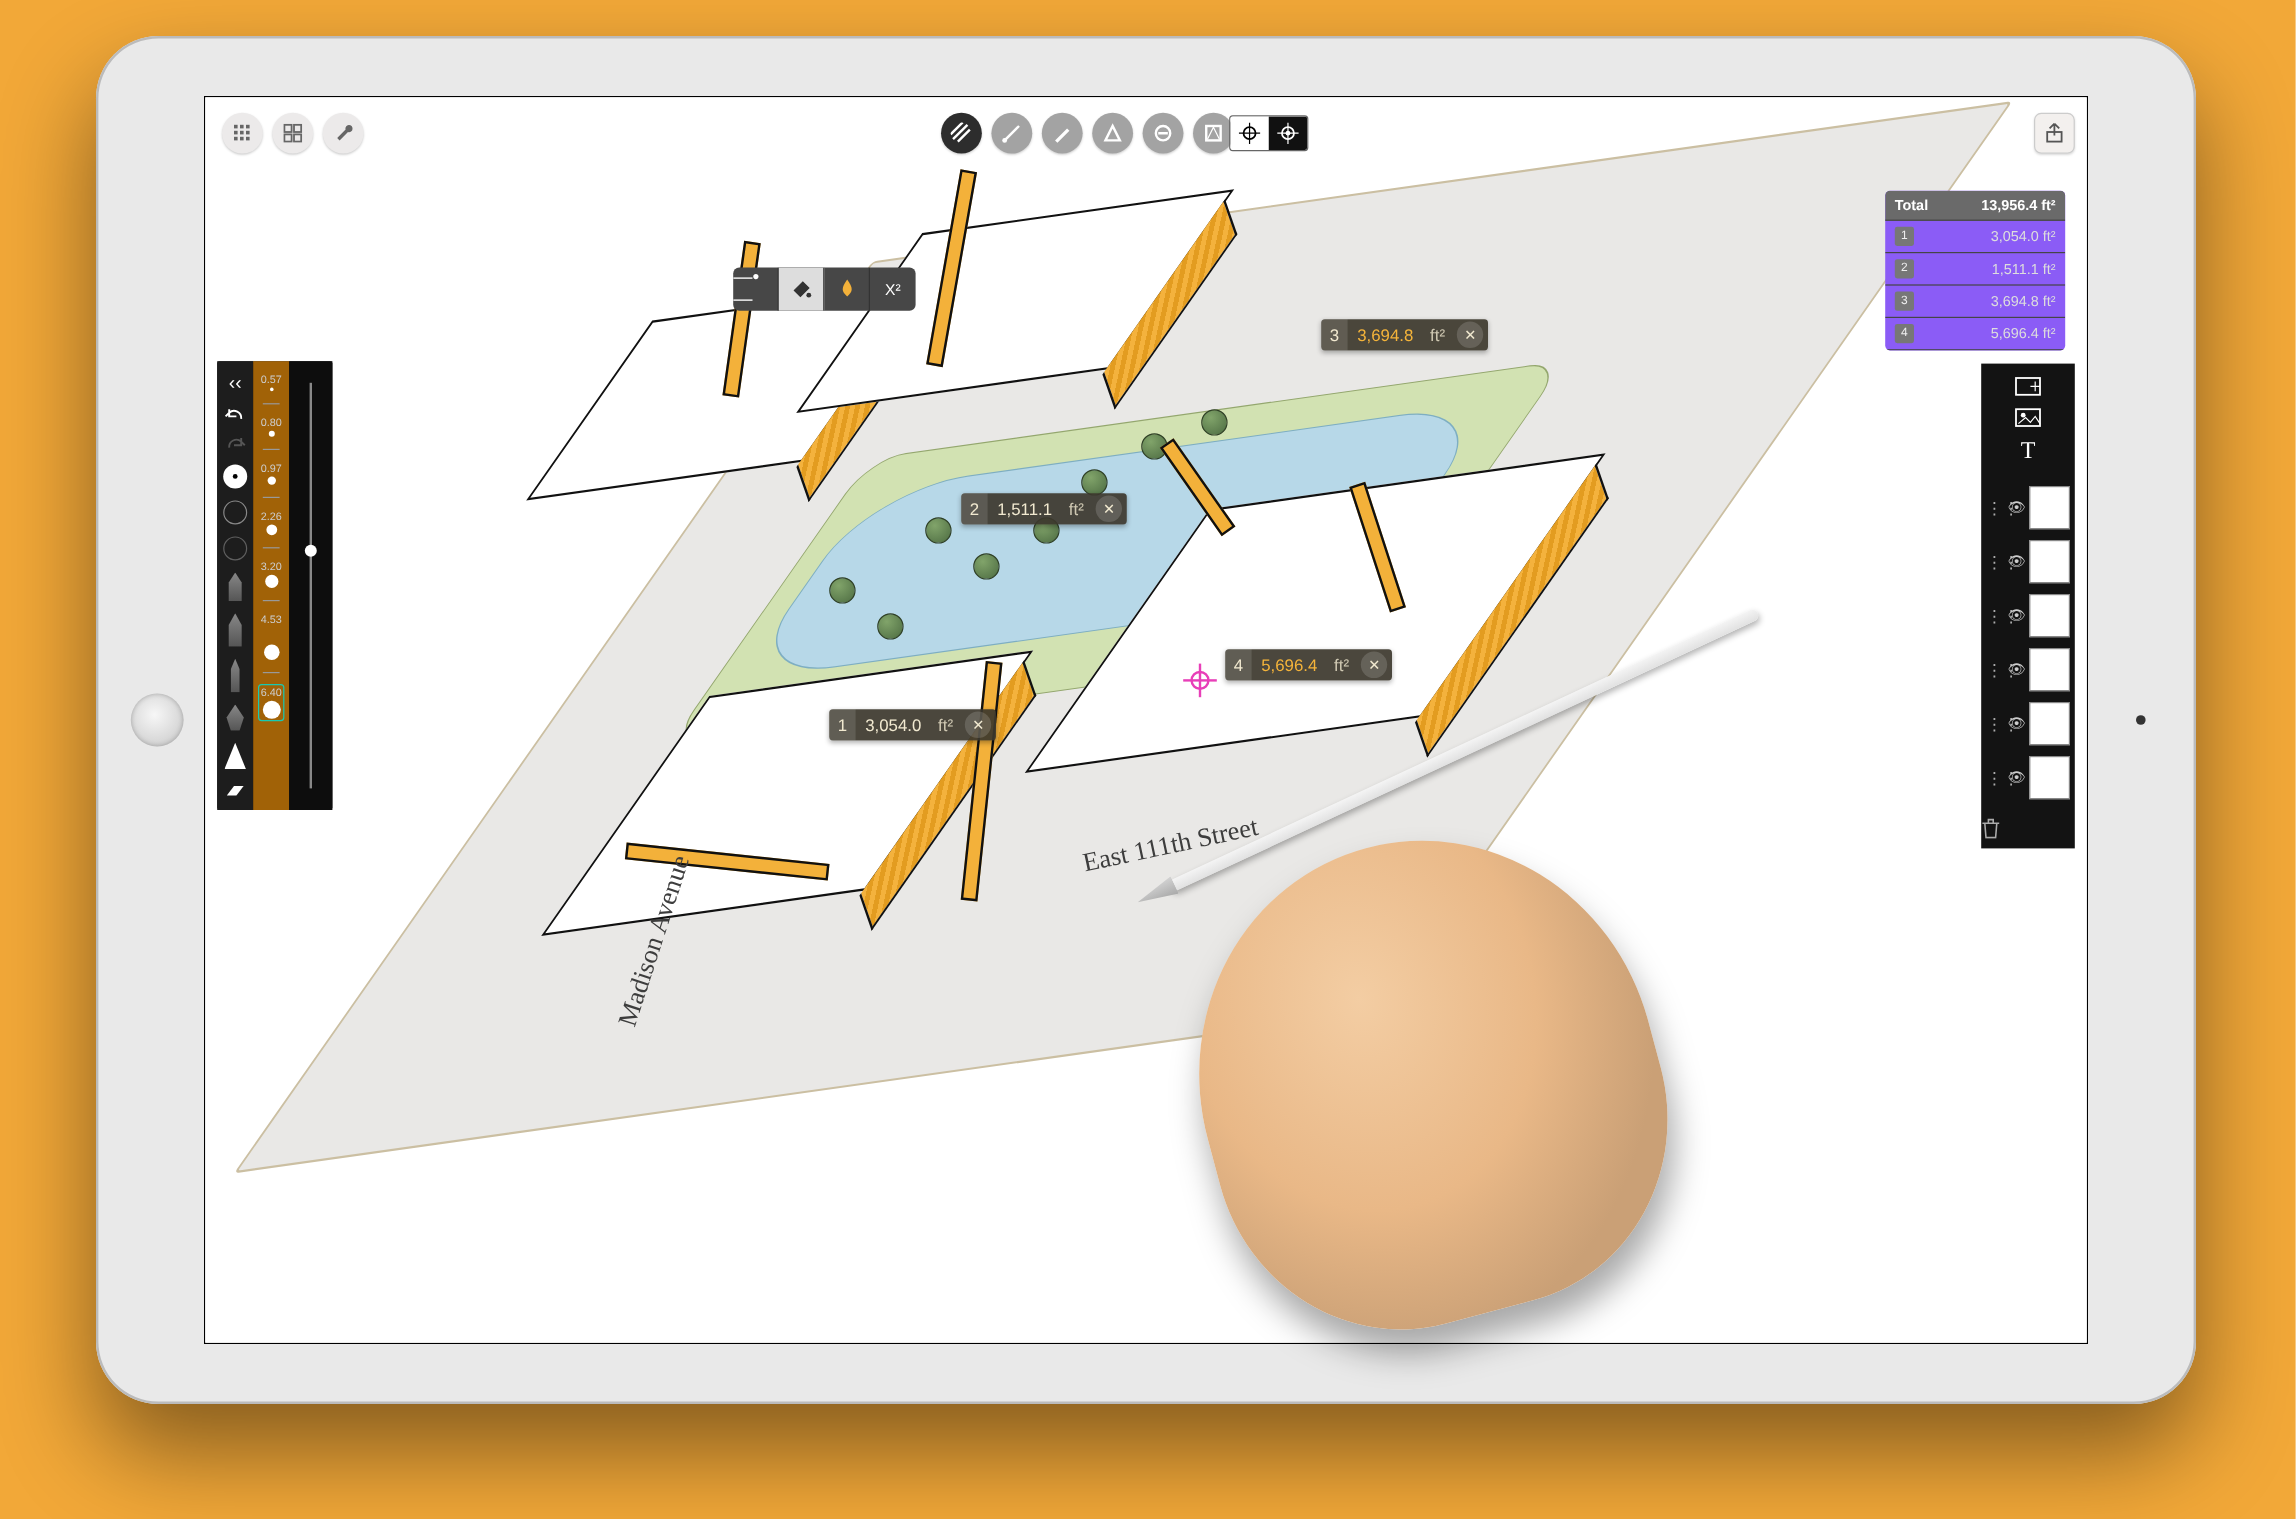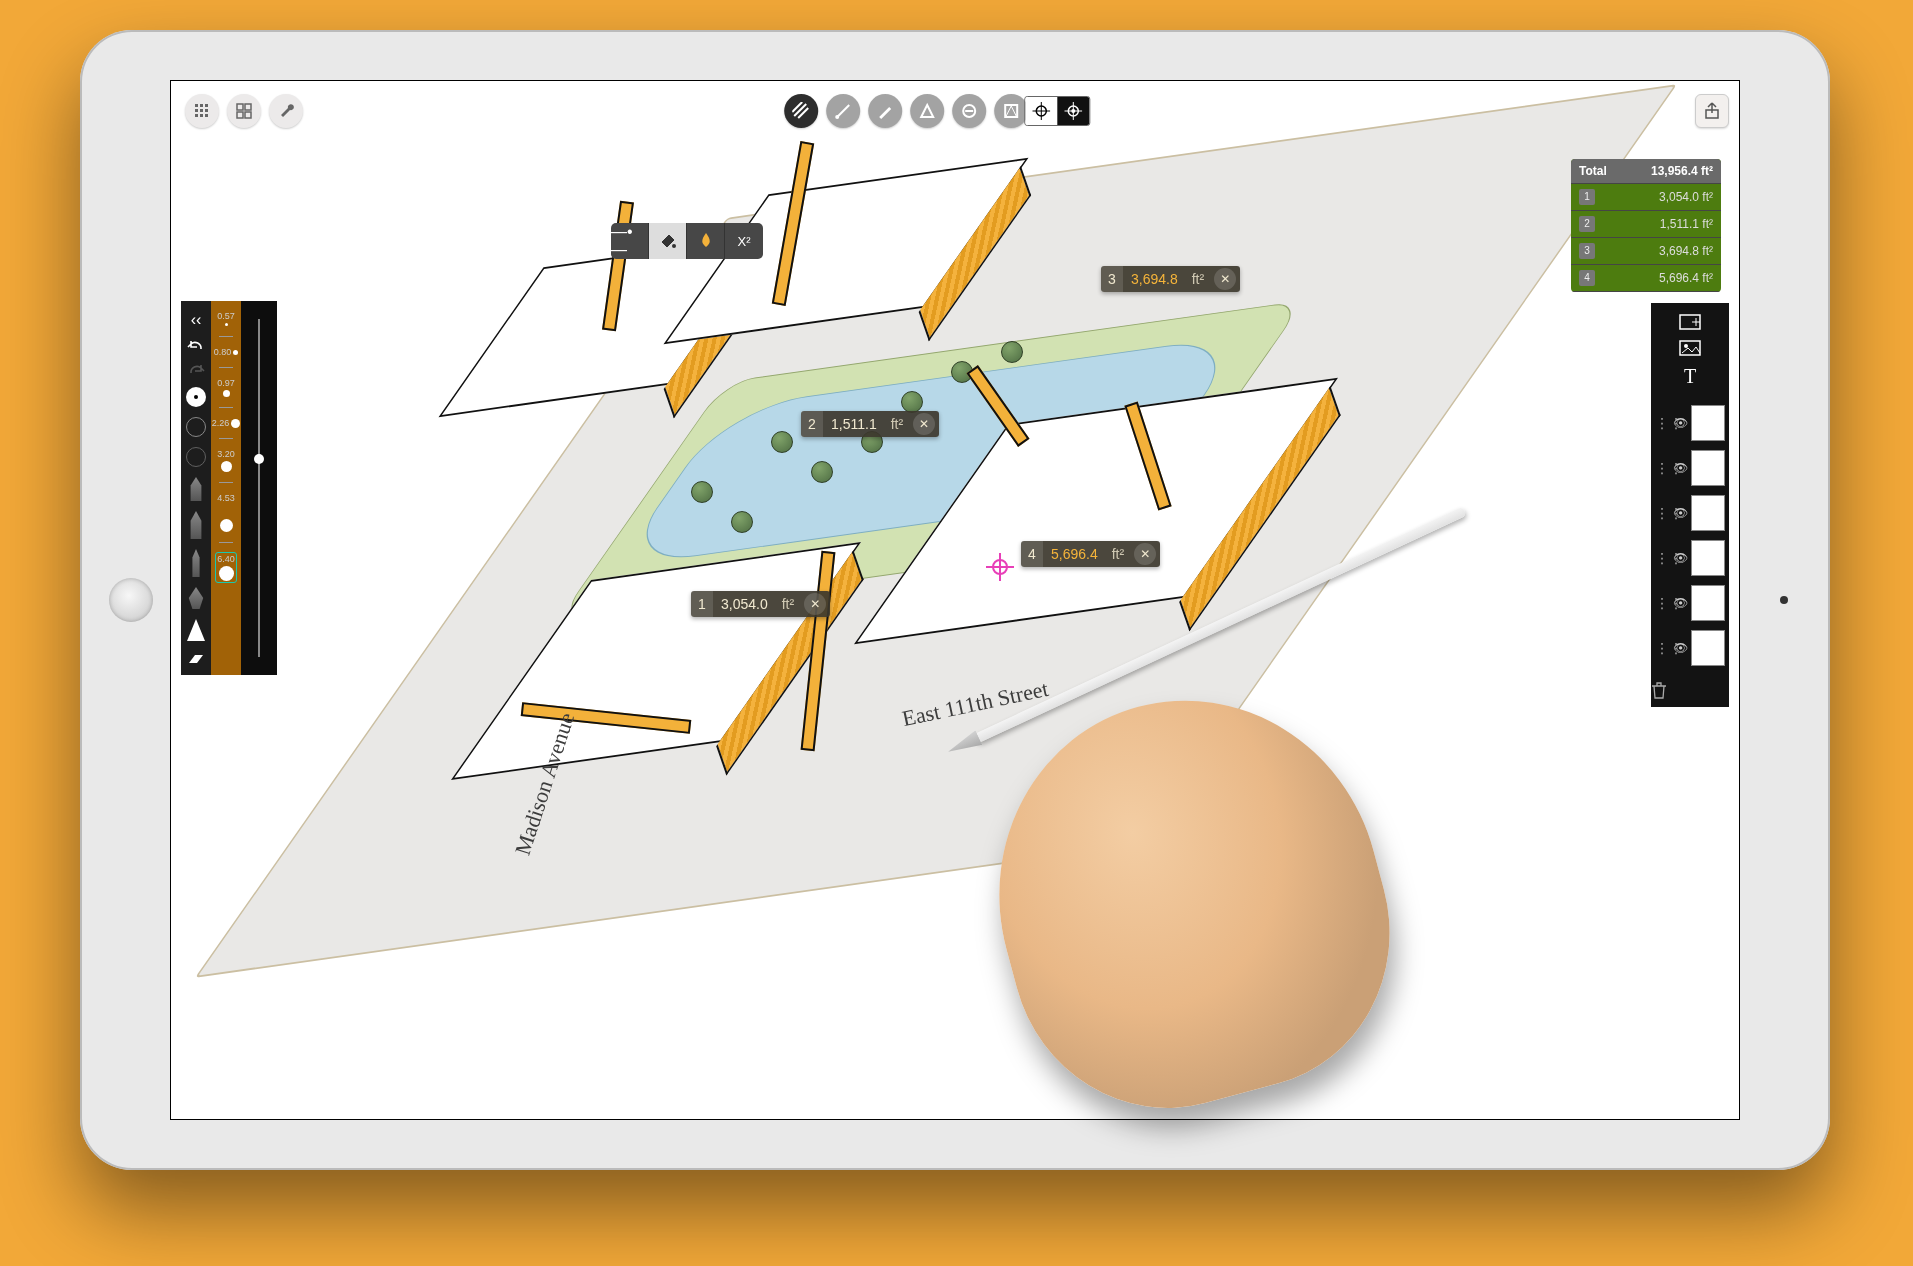--- a/index.html
+++ b/index.html
@@ -157,21 +157,21 @@
   .scale-sel { outline:1px solid #18c9b2; border-radius:2px; padding:1px; }
   .slider-rail{ width:2px; flex:1; background:#888; position:relative;}
   .slider-knob{ position:absolute; left:-4px; top:40%; width:10px;height:10px;border-radius:50%;background:#fff;}
 
   
   .area-panel {
     position:absolute;
     top: 78px;
     right: 18px;
     width: 150px;
-    background:#4d7c0f;
+    background:#8b5cf6;
     border-radius:4px;
     overflow:hidden;
     font-size:12px;
     color:#ddd;
   }
   .area-panel .row { display:flex; align-items:center; justify-content:space-between; padding:5px 8px; border-bottom:1px solid #454545;}
   .area-panel .row.head { background:#6a6a6a; font-weight:bold; color:#fff;}
   .area-panel .idx { display:inline-block; width:16px; height:16px; background:#777; text-align:center; line-height:16px; border-radius:2px; font-size:10px; color:#eee;}
 
   
@@ -494,31 +494,31 @@
               <path d="M2 12 L8 4 L16 4 L10 12 Z" fill="#fff"></path>
             </svg>
         </div>
       </div>
       <div class="col scale" id="scale-col">
           <div style="display: flex; flex-direction: column; align-items: center; gap: 2px;">
             <div class="scale-lbl">0.57</div>
             <div style="width: 3px; height: 3px; border-radius: 50%; background: rgb(255, 255, 255);"></div>
           </div>
           <div class="tick-h"></div>
-          <div style="display: flex; flex-direction: row; align-items: center; gap: 2px;">
+          <div style="display: flex; flex-direction: column; align-items: center; gap: 2px;">
             <div class="scale-lbl">0.80</div>
             <div style="width: 5px; height: 5px; border-radius: 50%; background: rgb(255, 255, 255);"></div>
           </div>
           <div class="tick-h"></div>
           <div style="display: flex; flex-direction: column; align-items: center; gap: 2px;">
             <div class="scale-lbl">0.97</div>
             <div style="width: 7px; height: 7px; border-radius: 50%; background: rgb(255, 255, 255);"></div>
           </div>
           <div class="tick-h"></div>
-          <div style="display: flex; flex-direction: row; align-items: center; gap: 2px;">
+          <div style="display: flex; flex-direction: column; align-items: center; gap: 2px;">
             <div class="scale-lbl">2.26</div>
             <div style="width: 9px; height: 9px; border-radius: 50%; background: rgb(255, 255, 255);"></div>
           </div>
           <div class="tick-h"></div>
           <div style="display: flex; flex-direction: column; align-items: center; gap: 2px;">
             <div class="scale-lbl">3.20</div>
             <div style="width: 11px; height: 11px; border-radius: 50%; background: rgb(255, 255, 255);"></div>
           </div>
           <div class="tick-h"></div>
           <div style="display: flex; flex-direction: column; align-items: center; gap: 16px;">

